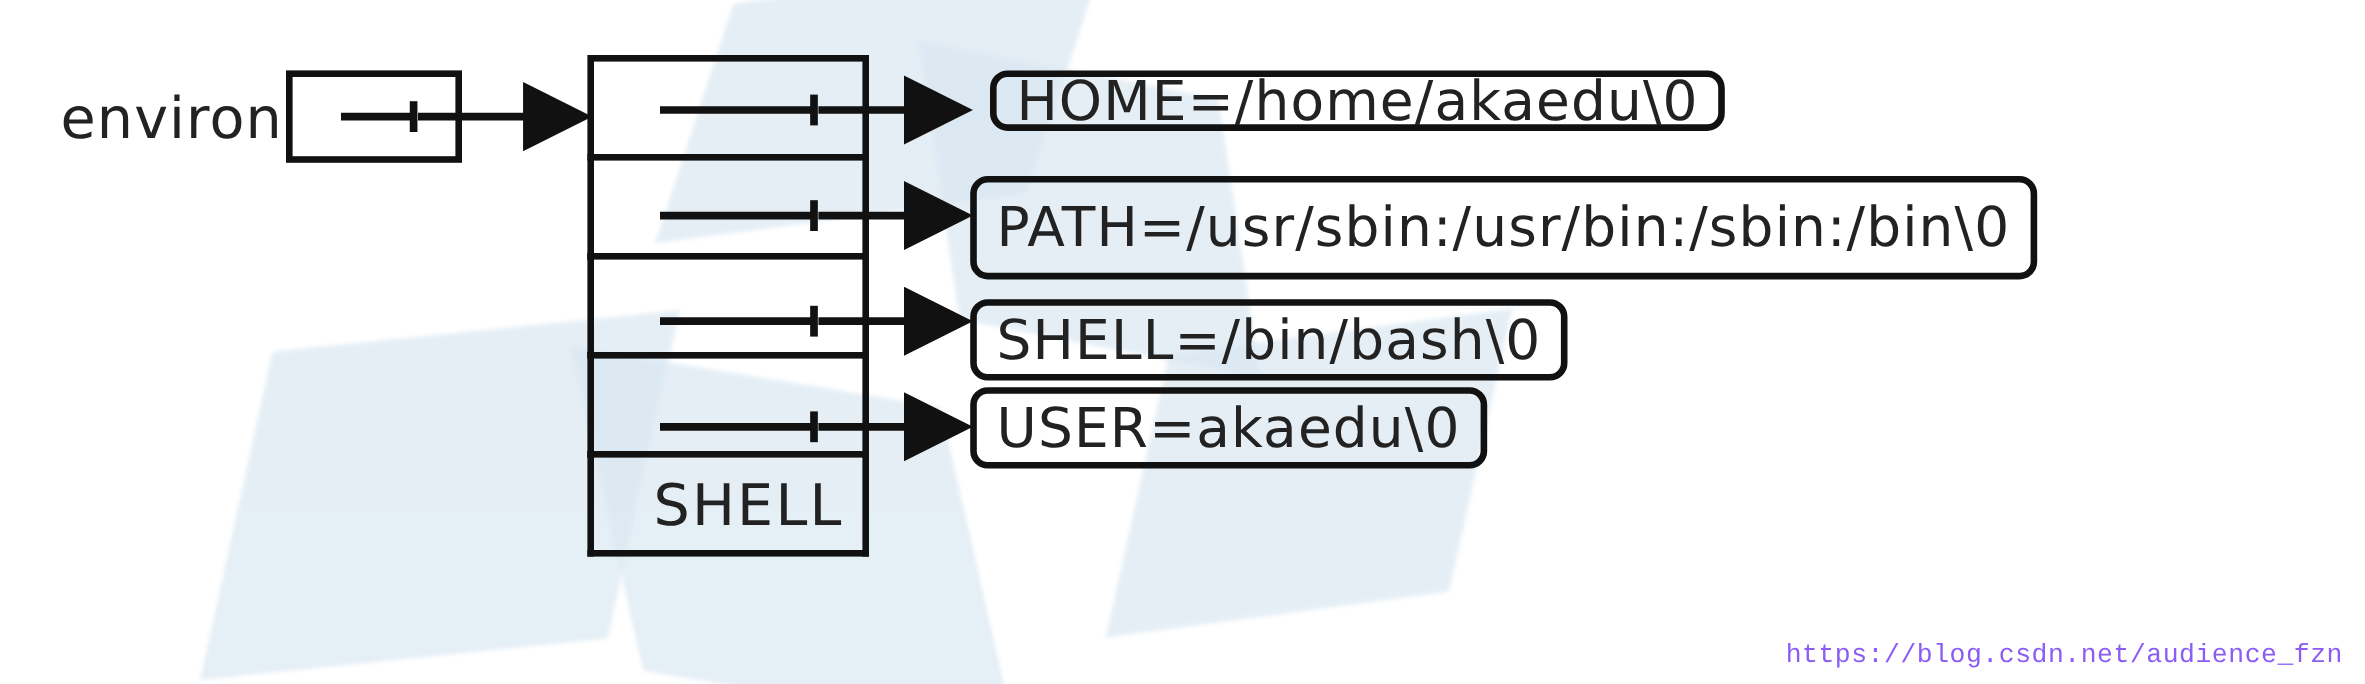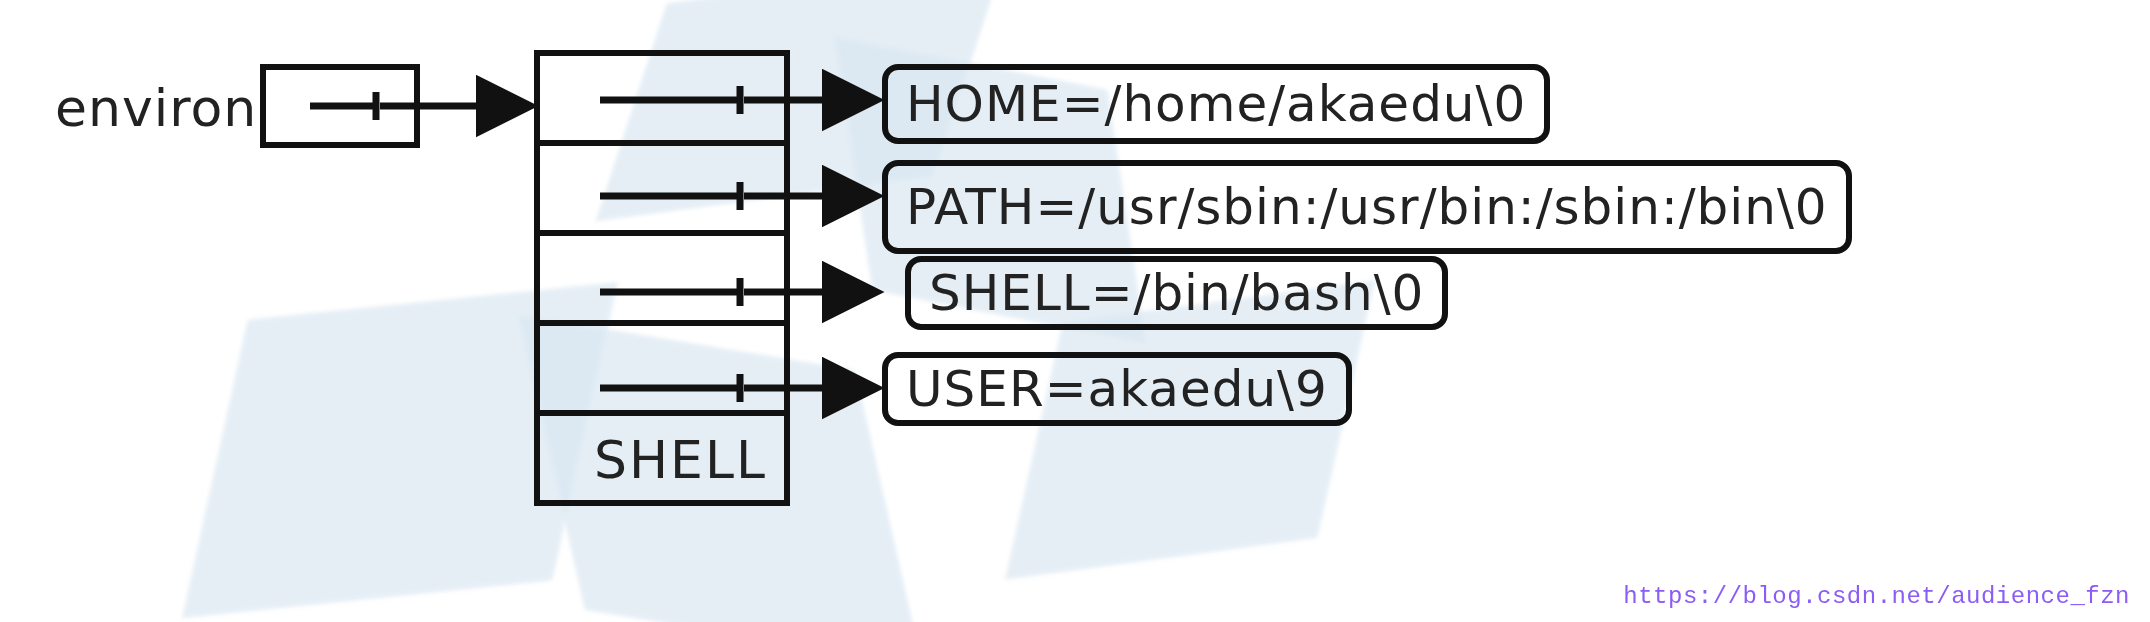--- a/index.html
+++ b/index.html
@@ -79,24 +79,24 @@
 <div class="box" style="left:260px; top:64px; width:160px; height:84px;"></div>
 
 <div class="box" style="left:534px; top:50px; width:256px; height:96px;"></div>
 <div class="box" style="left:534px; top:140px; width:256px; height:96px; border-top:none;"></div>
 <div class="box" style="left:534px; top:230px; width:256px; height:96px; border-top:none;"></div>
 <div class="box" style="left:534px; top:320px; width:256px; height:96px; border-top:none;"></div>
 <div class="box" style="left:534px; top:410px; width:256px; height:96px; border-top:none;"></div>
 
 <div class="nulltext" style="left:594px; top:430px;">SHELL</div>
 
-<div class="rbox" style="left:882px; top:64px; height:80px;">HOME=/home/akaedu\0</div>
+<div class="rbox" style="left:900px; top:64px; height:55px;">HOME=/home/akaedu\0</div>
 <div class="rbox" style="left:882px; top:160px; height:94px;">PATH=/usr/sbin:/usr/bin:/sbin:/bin\0</div>
-<div class="rbox" style="left:882px; top:256px; height:74px;margin-left:23px;">SHELL=/bin/bash\0</div>
-<div class="rbox" style="left:882px; top:352px; height:74px;">USER=akaedu\9</div>
+<div class="rbox" style="left:882px; top:272px; height:74px;">SHELL=/bin/bash\0</div>
+<div class="rbox" style="left:882px; top:352px; height:74px;">USER=akaedu\0</div>
 
 <svg class="arrows">
   <defs>
     <marker id="ah" viewBox="0 0 12 12" refX="10" refY="6" markerWidth="9" markerHeight="9" orient="auto-start-reverse">
       <path d="M0,0 L12,6 L0,12 Z" fill="#111"></path>
     </marker>
   </defs>
 
   <line x1="310" y1="106" x2="376" y2="106" stroke="#111" stroke-width="7"></line>
   <line x1="376" y1="92" x2="376" y2="120" stroke="#111" stroke-width="7"></line>

